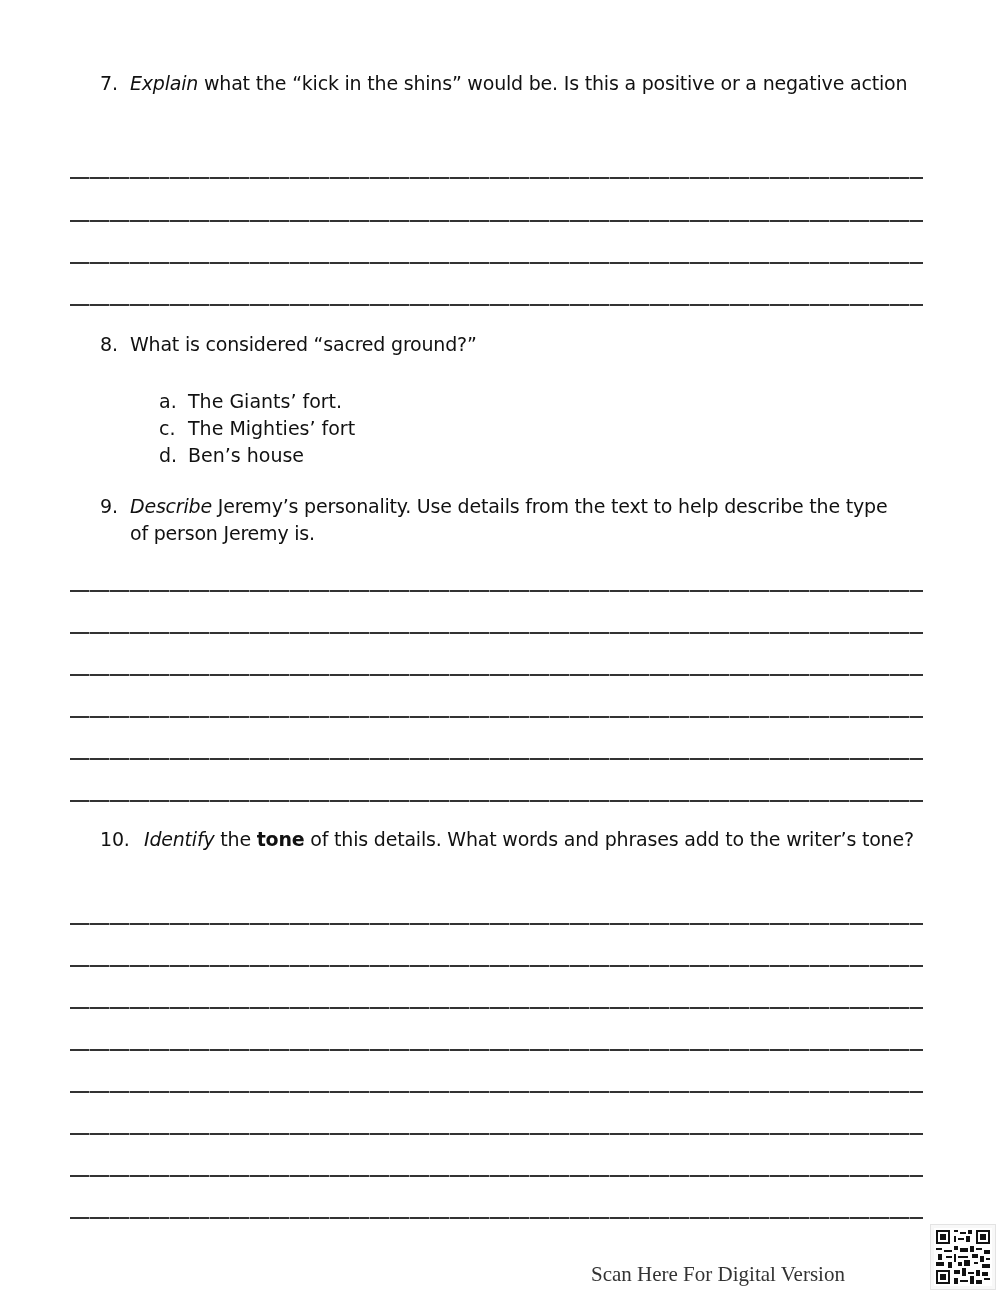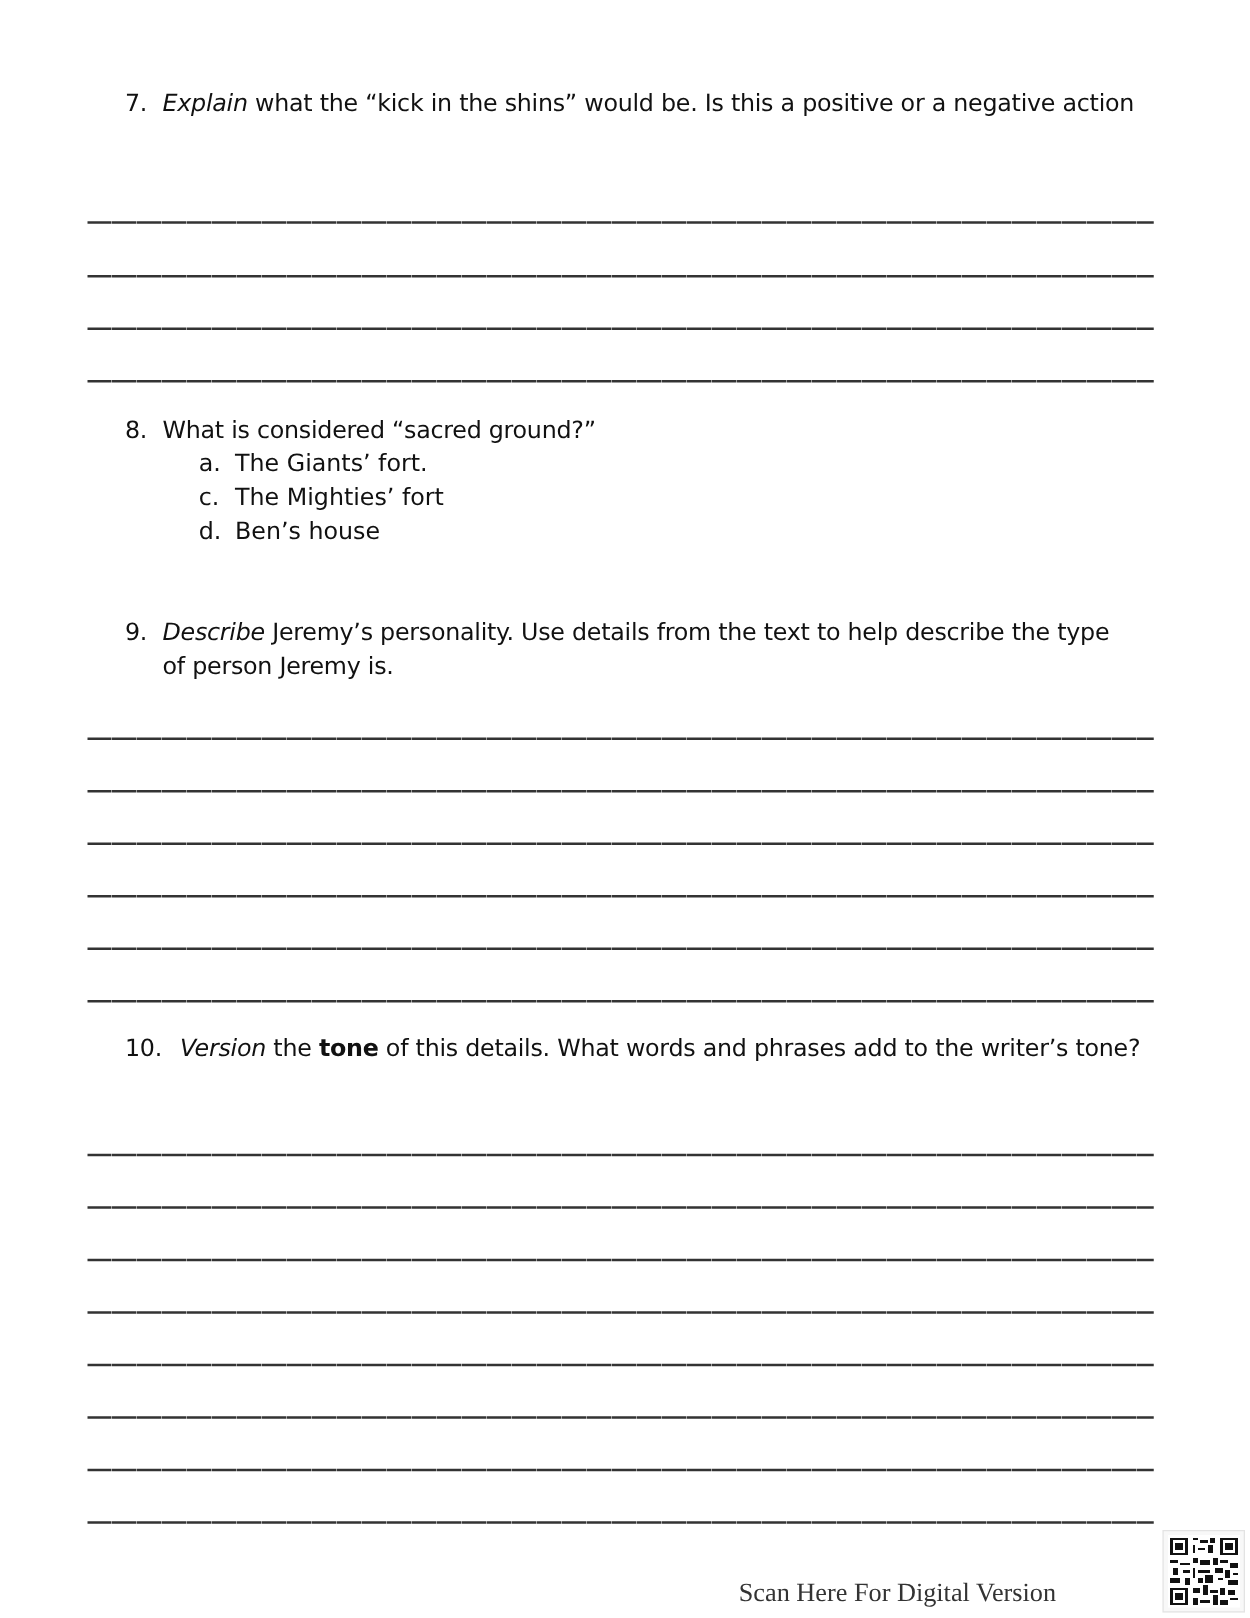--- a/index.html
+++ b/index.html
@@ -10,21 +10,21 @@
   .q {
     position: absolute; left: 100px; width: 840px;
     font-size: 19px; line-height: 27px; letter-spacing: -0.2px;
   }
   .q .num { display: inline-block; width: 30px; }
   .q .cont { padding-left: 30px; }
   .q.q10 .num { width: 44px; }
   .q.q10 .cont { padding-left: 30px; }
   em { font-style: italic; }
   b { font-weight: bold; }
-  .opts { position: absolute; left: 159px; font-size: 19px; line-height: 27px; }
+  .opts { position: absolute; left: 159px; font-size: 19px; line-height: 27px; margin-top: 30px; }
   .opt .letter { display: inline-block; width: 29px; }
   .line {
     position: absolute; left: 70px; width: 853px; height: 2px;
     background: repeating-linear-gradient(90deg, #333 0 19px, #999 19px 20px);
   }
   .footer-logo { position: absolute; left: 8px; top: 1332px; display: flex; align-items: flex-start; }
   .logo-text { font-family: "DejaVu Sans", sans-serif; font-weight: bold; font-size: 17px; margin-left: 6px; letter-spacing: 0.2px; }
   .logo-text .w1 { color: #3b7ded; }
   .logo-text .w2 { color: #f7b52c; margin-left: 2px; }
   .scan {
@@ -62,21 +62,21 @@
   <div class="cont">of person Jeremy is.</div>
 </div>
 <div class="line" style="top:590px;"></div>
 <div class="line" style="top:632px;"></div>
 <div class="line" style="top:674px;"></div>
 <div class="line" style="top:716px;"></div>
 <div class="line" style="top:758px;"></div>
 <div class="line" style="top:800px;"></div>
 
 <div class="q q10" style="top:826px;">
-  <div><span class="num">10.</span><em>Version</em><span> the </span><b>tone</b><span> of this details. What words and phrases add to the writer’s tone?</span></div>
+  <div><span class="num">10.</span><em>Identify</em><span> the </span><b>tone</b><span> of this details. What words and phrases add to the writer’s tone?</span></div>
 </div>
 <div class="line" style="top:923px;"></div>
 <div class="line" style="top:965px;"></div>
 <div class="line" style="top:1007px;"></div>
 <div class="line" style="top:1049px;"></div>
 <div class="line" style="top:1091px;"></div>
 <div class="line" style="top:1133px;"></div>
 <div class="line" style="top:1175px;"></div>
 <div class="line" style="top:1217px;"></div>
 

